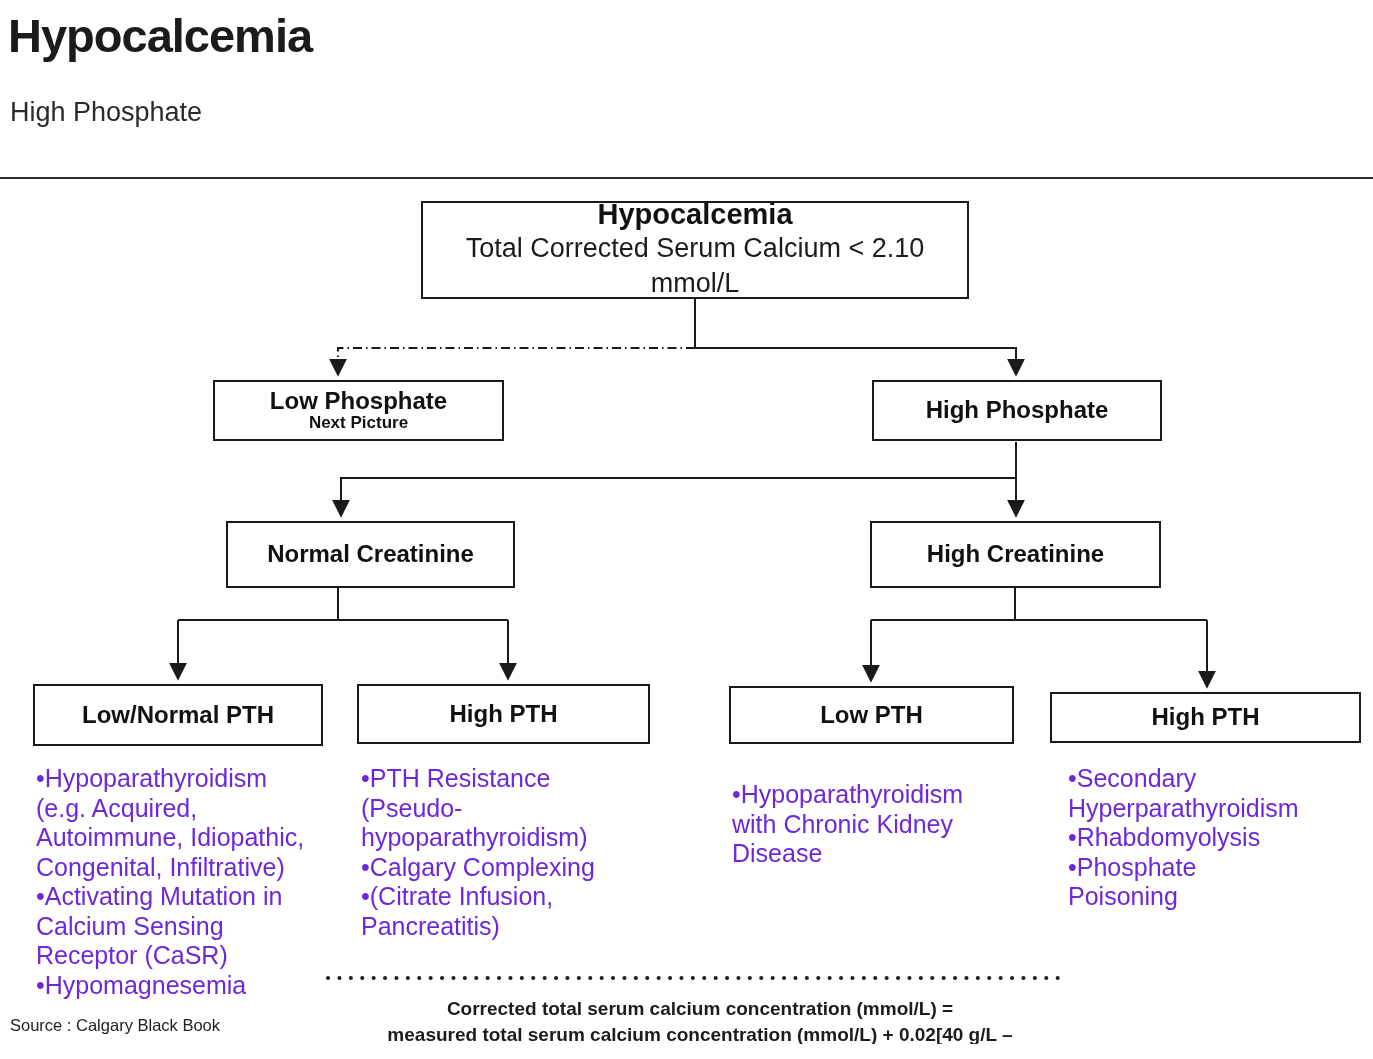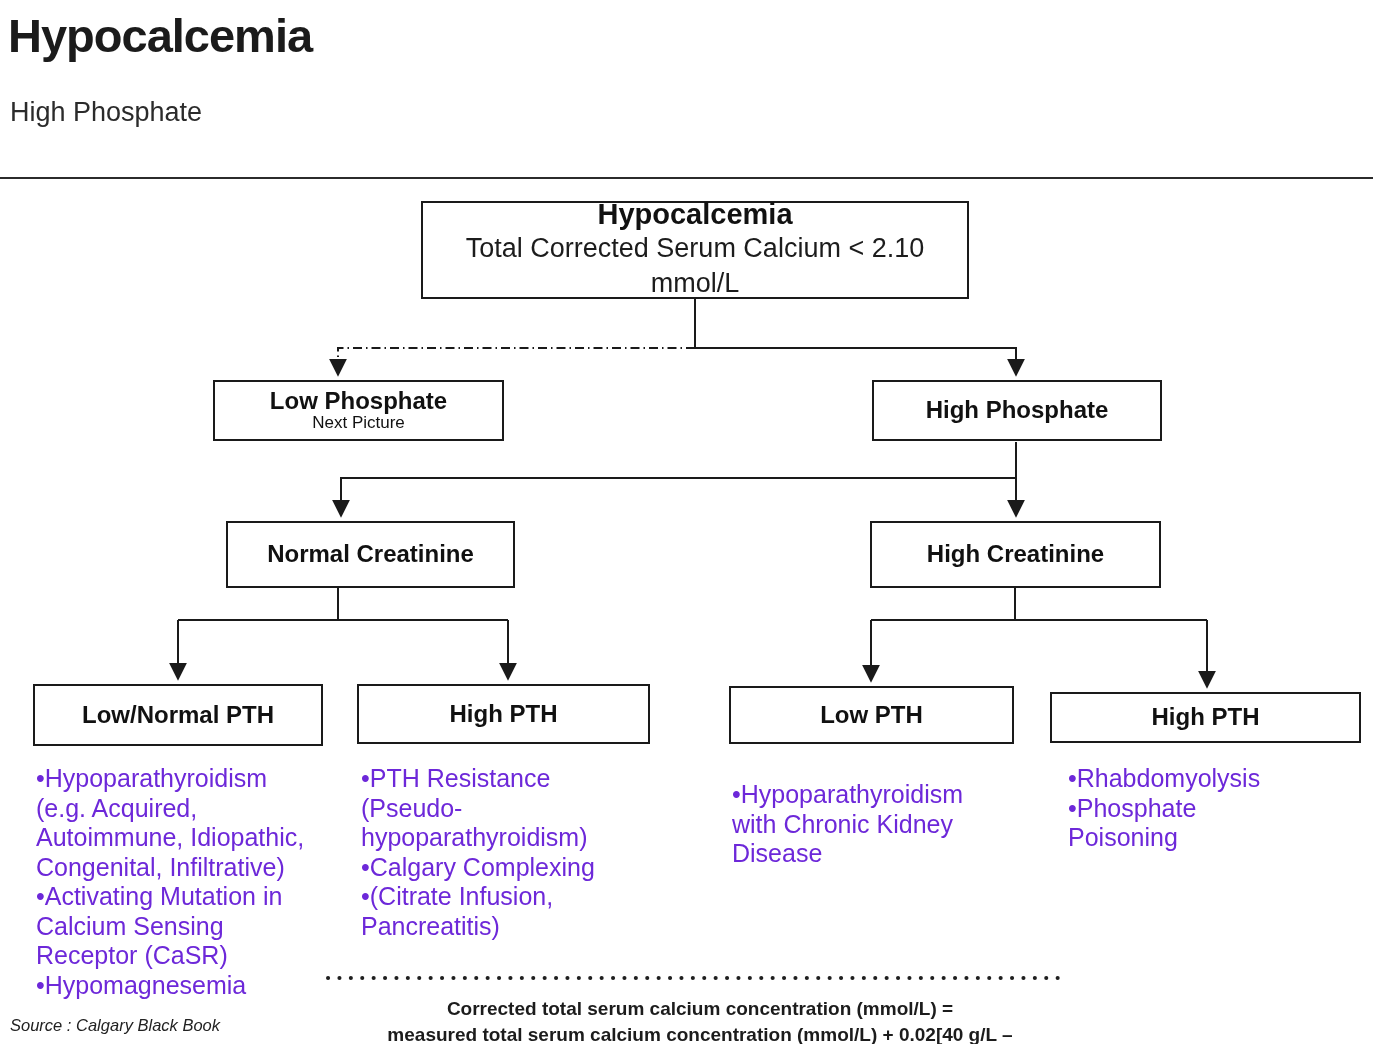--- a/index.html
+++ b/index.html
@@ -67,21 +67,21 @@
     color: #111111;
     line-height: 1.1;
   }
   .node-subtitle {
     font-weight: 400;
     font-size: 27px;
     color: #1c1c1c;
     line-height: 1.3;
   }
   .node-subtitle-small {
-    font-weight: 400;
+    font-weight: 700;
     font-size: 17px;
     color: #111111;
     line-height: 1.1;
   }
   .node-root .node-title { font-size: 29px; }
 
   .cause-list {
     position: absolute;
     font-size: 25px;
     color: #6d28d9;
@@ -101,21 +101,20 @@
     line-height: 26px;
     font-weight: bold;
   }
 
   .source-note {
     position: absolute;
     left: 10px;
     top: 1016px;
     font-size: 16.5px;
     color: #222222;
-    font-style: italic;
   }
 </style>
 </head>
 <body>
 
 <div class="page">
 
   <div class="page-title">Hypocalcemia</div>
   <div class="page-subtitle">High Phosphate</div>
   <div class="top-rule"></div>
@@ -196,20 +195,21 @@
     <div class="li">•PTH Resistance (Pseudo-hypoparathyroidism)</div>
     <div class="li">•Calgary Complexing</div>
     <div class="li">•(Citrate Infusion, Pancreatitis)</div>
   </div>
 
   <div class="cause-list" style="left:732px; top:780px; width:262px;">
     <div class="li">•Hypoparathyroidism with Chronic Kidney Disease</div>
   </div>
 
   <div class="cause-list" style="left:1068px; top:764px; width:245px;">
+    <div class="li">•Secondary Hyperparathyroidism</div>
     <div class="li">•Rhabdomyolysis</div>
     <div class="li">•Phosphate Poisoning</div>
   </div>
 
   <div class="footnote">
     <div>Corrected total serum calcium concentration (mmol/L)  =</div>
     <div>measured total serum calcium concentration (mmol/L) + 0.02[40 g/L – albumin(g/L)]</div>
   </div>
 
   <div class="source-note">Source : Calgary Black Book</div>

